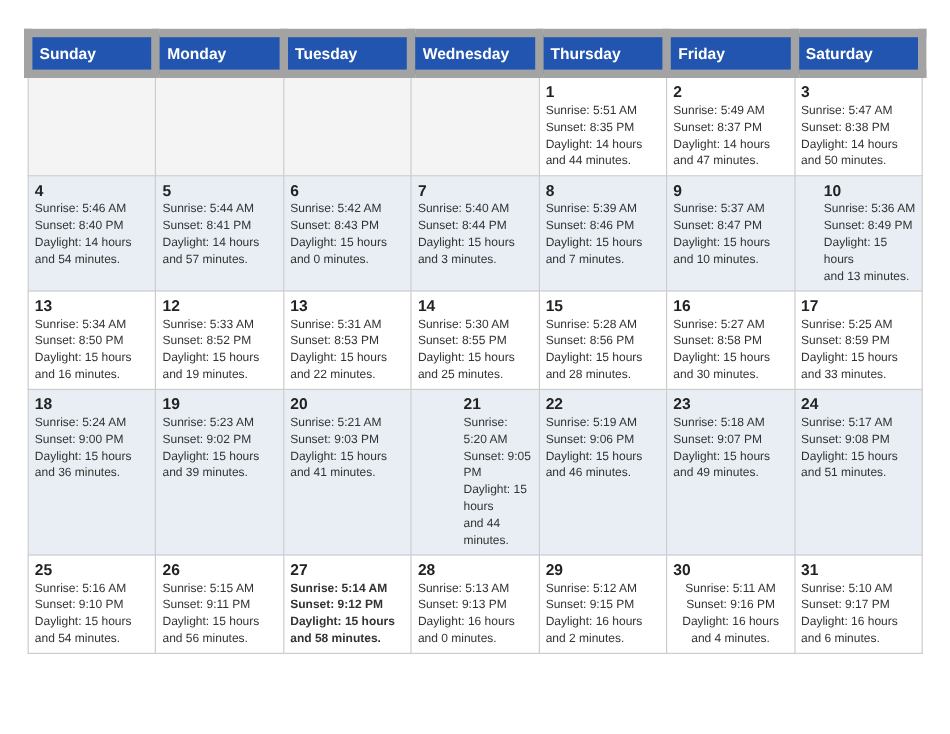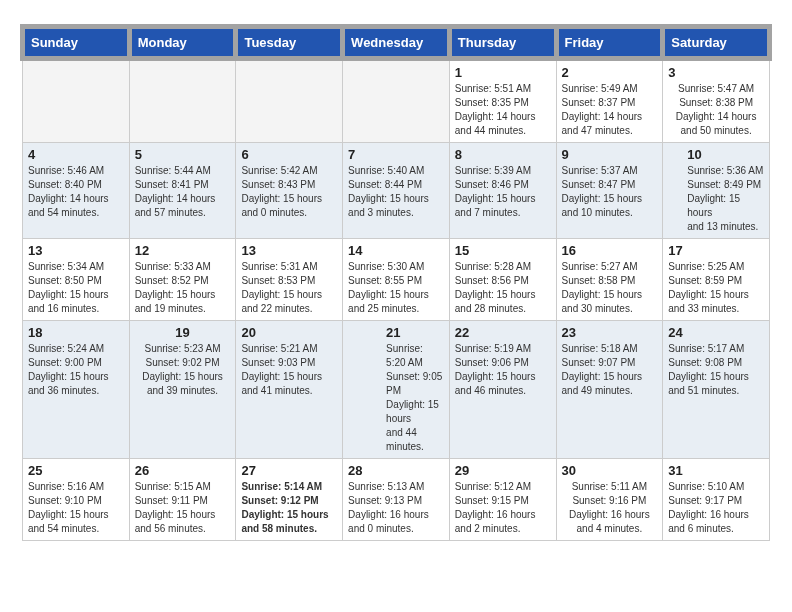--- a/index.html
+++ b/index.html
@@ -3,21 +3,21 @@
   <meta charset="utf-8">
   <style>
     * { box-sizing: border-box; margin: 0; padding: 0; }
     body { font-family: Arial, sans-serif; background: #fff; width: 792px; min-height: 612px; }
     .page { padding: 16px 20px; }
     .header { display: flex; justify-content: space-between; align-items: flex-start; margin-bottom: 4px; }
     .title-block { text-align: right; }
     .month-title { font-size: 36px; font-weight: bold; color: #1a4fa0; }
     .subtitle { font-size: 14px; color: #333; margin-top: 2px; }
     .calendar { width: 100%; border-collapse: collapse; margin-top: 8px; }
-    .calendar th { background: #2255b0; color: #fff; font-size: 13px; font-weight: bold; text-align: left; padding: 6px 6px; border: 5px solid #a3a3a3; }
+    .calendar th { background: #2255b0; color: #fff; font-size: 13px; font-weight: bold; text-align: left; padding: 6px 6px; border: 7px solid #a3a3a3; }
     .calendar td { border: 1px solid #ccc; vertical-align: top; padding: 4px 5px; width: calc(100%/7); min-height: 80px; font-size: 10.5px; color: #222; background: #fff; }
     .calendar td.empty { background: #f8f8f8; }
     .calendar tr:nth-child(odd) td:not(.empty) { background: #fff; }
     .calendar tr:nth-child(even) td:not(.empty) { background: #f0f4f8; }
     .day-num { font-weight: bold; font-size: 13px; margin-bottom: 2px; }
     .day-info { font-size: 10px; line-height: 1.4; color: #333; }
     .logo-container { display: flex; align-items: center; gap: 4px; }
     .logo-icon { width: 36px; height: 36px; }
   </style>
 </head>
@@ -52,21 +52,21 @@
           </td>
           <td style="background: rgb(255, 255, 255);">
             <div class="day-num">2</div>
             <div class="day-info" style="white-space: pre-line;">Sunrise: 5:49 AM
 Sunset: 8:37 PM
 Daylight: 14 hours
 and 47 minutes.</div>
           </td>
           <td style="background: rgb(255, 255, 255);">
             <div class="day-num">3</div>
-            <div class="day-info" style="white-space: pre-line; text-align: center;">Sunrise: 5:47 AM
+            <div class="day-info" style="white-space: pre-line;">Sunrise: 5:47 AM
 Sunset: 8:38 PM
 Daylight: 14 hours
 and 50 minutes.</div>
           </td>
         </tr>
         <tr>
           <td style="background: rgb(232, 238, 244);">
             <div class="day-num">4</div>
             <div class="day-info" style="white-space: pre-line;">Sunrise: 5:46 AM
 Sunset: 8:40 PM
@@ -168,21 +168,21 @@
           </td>
         </tr>
         <tr>
           <td style="background: rgb(232, 238, 244);">
             <div class="day-num">18</div>
             <div class="day-info" style="white-space: pre-line;">Sunrise: 5:24 AM
 Sunset: 9:00 PM
 Daylight: 15 hours
 and 36 minutes.</div>
           </td>
-          <td style="background: rgb(232, 238, 244); text-align: center;">
+          <td style="background: rgb(232, 238, 244);">
             <div class="day-num">19</div>
             <div class="day-info" style="white-space: pre-line;">Sunrise: 5:23 AM
 Sunset: 9:02 PM
 Daylight: 15 hours
 and 39 minutes.</div>
           </td>
           <td style="background: rgb(232, 238, 244);">
             <div class="day-num">20</div>
             <div class="day-info" style="white-space: pre-line;">Sunrise: 5:21 AM
 Sunset: 9:03 PM

